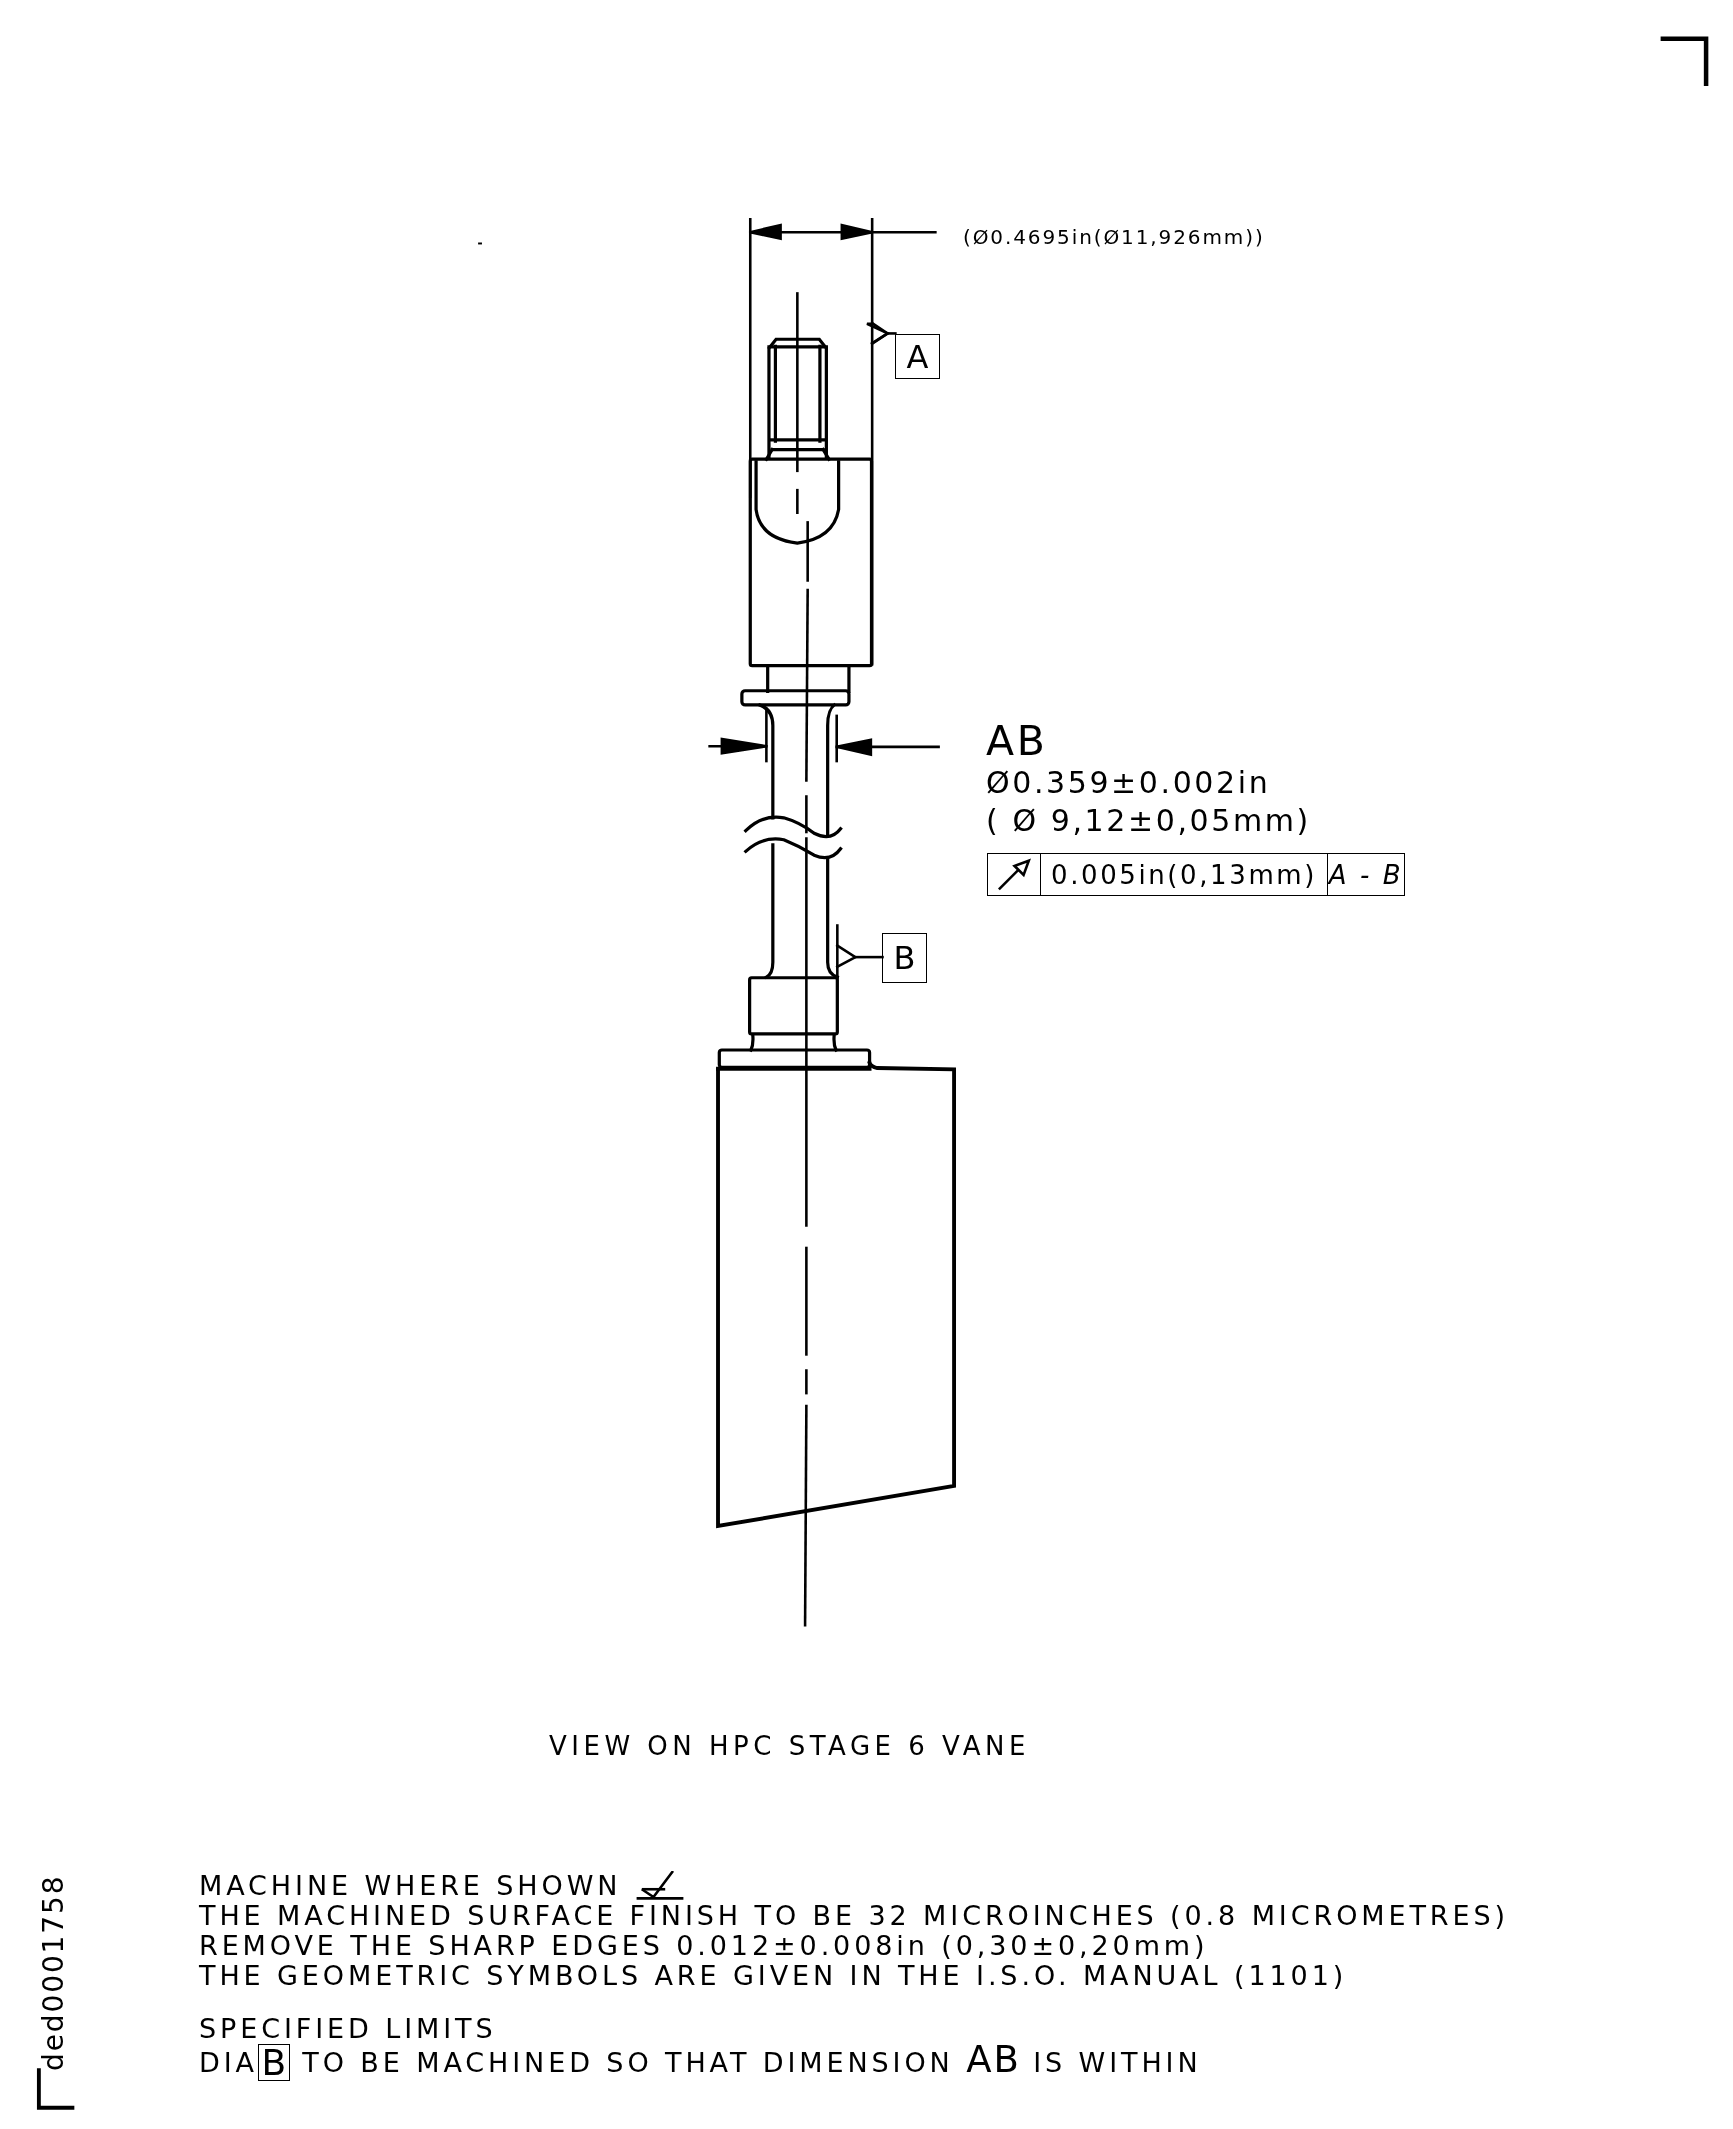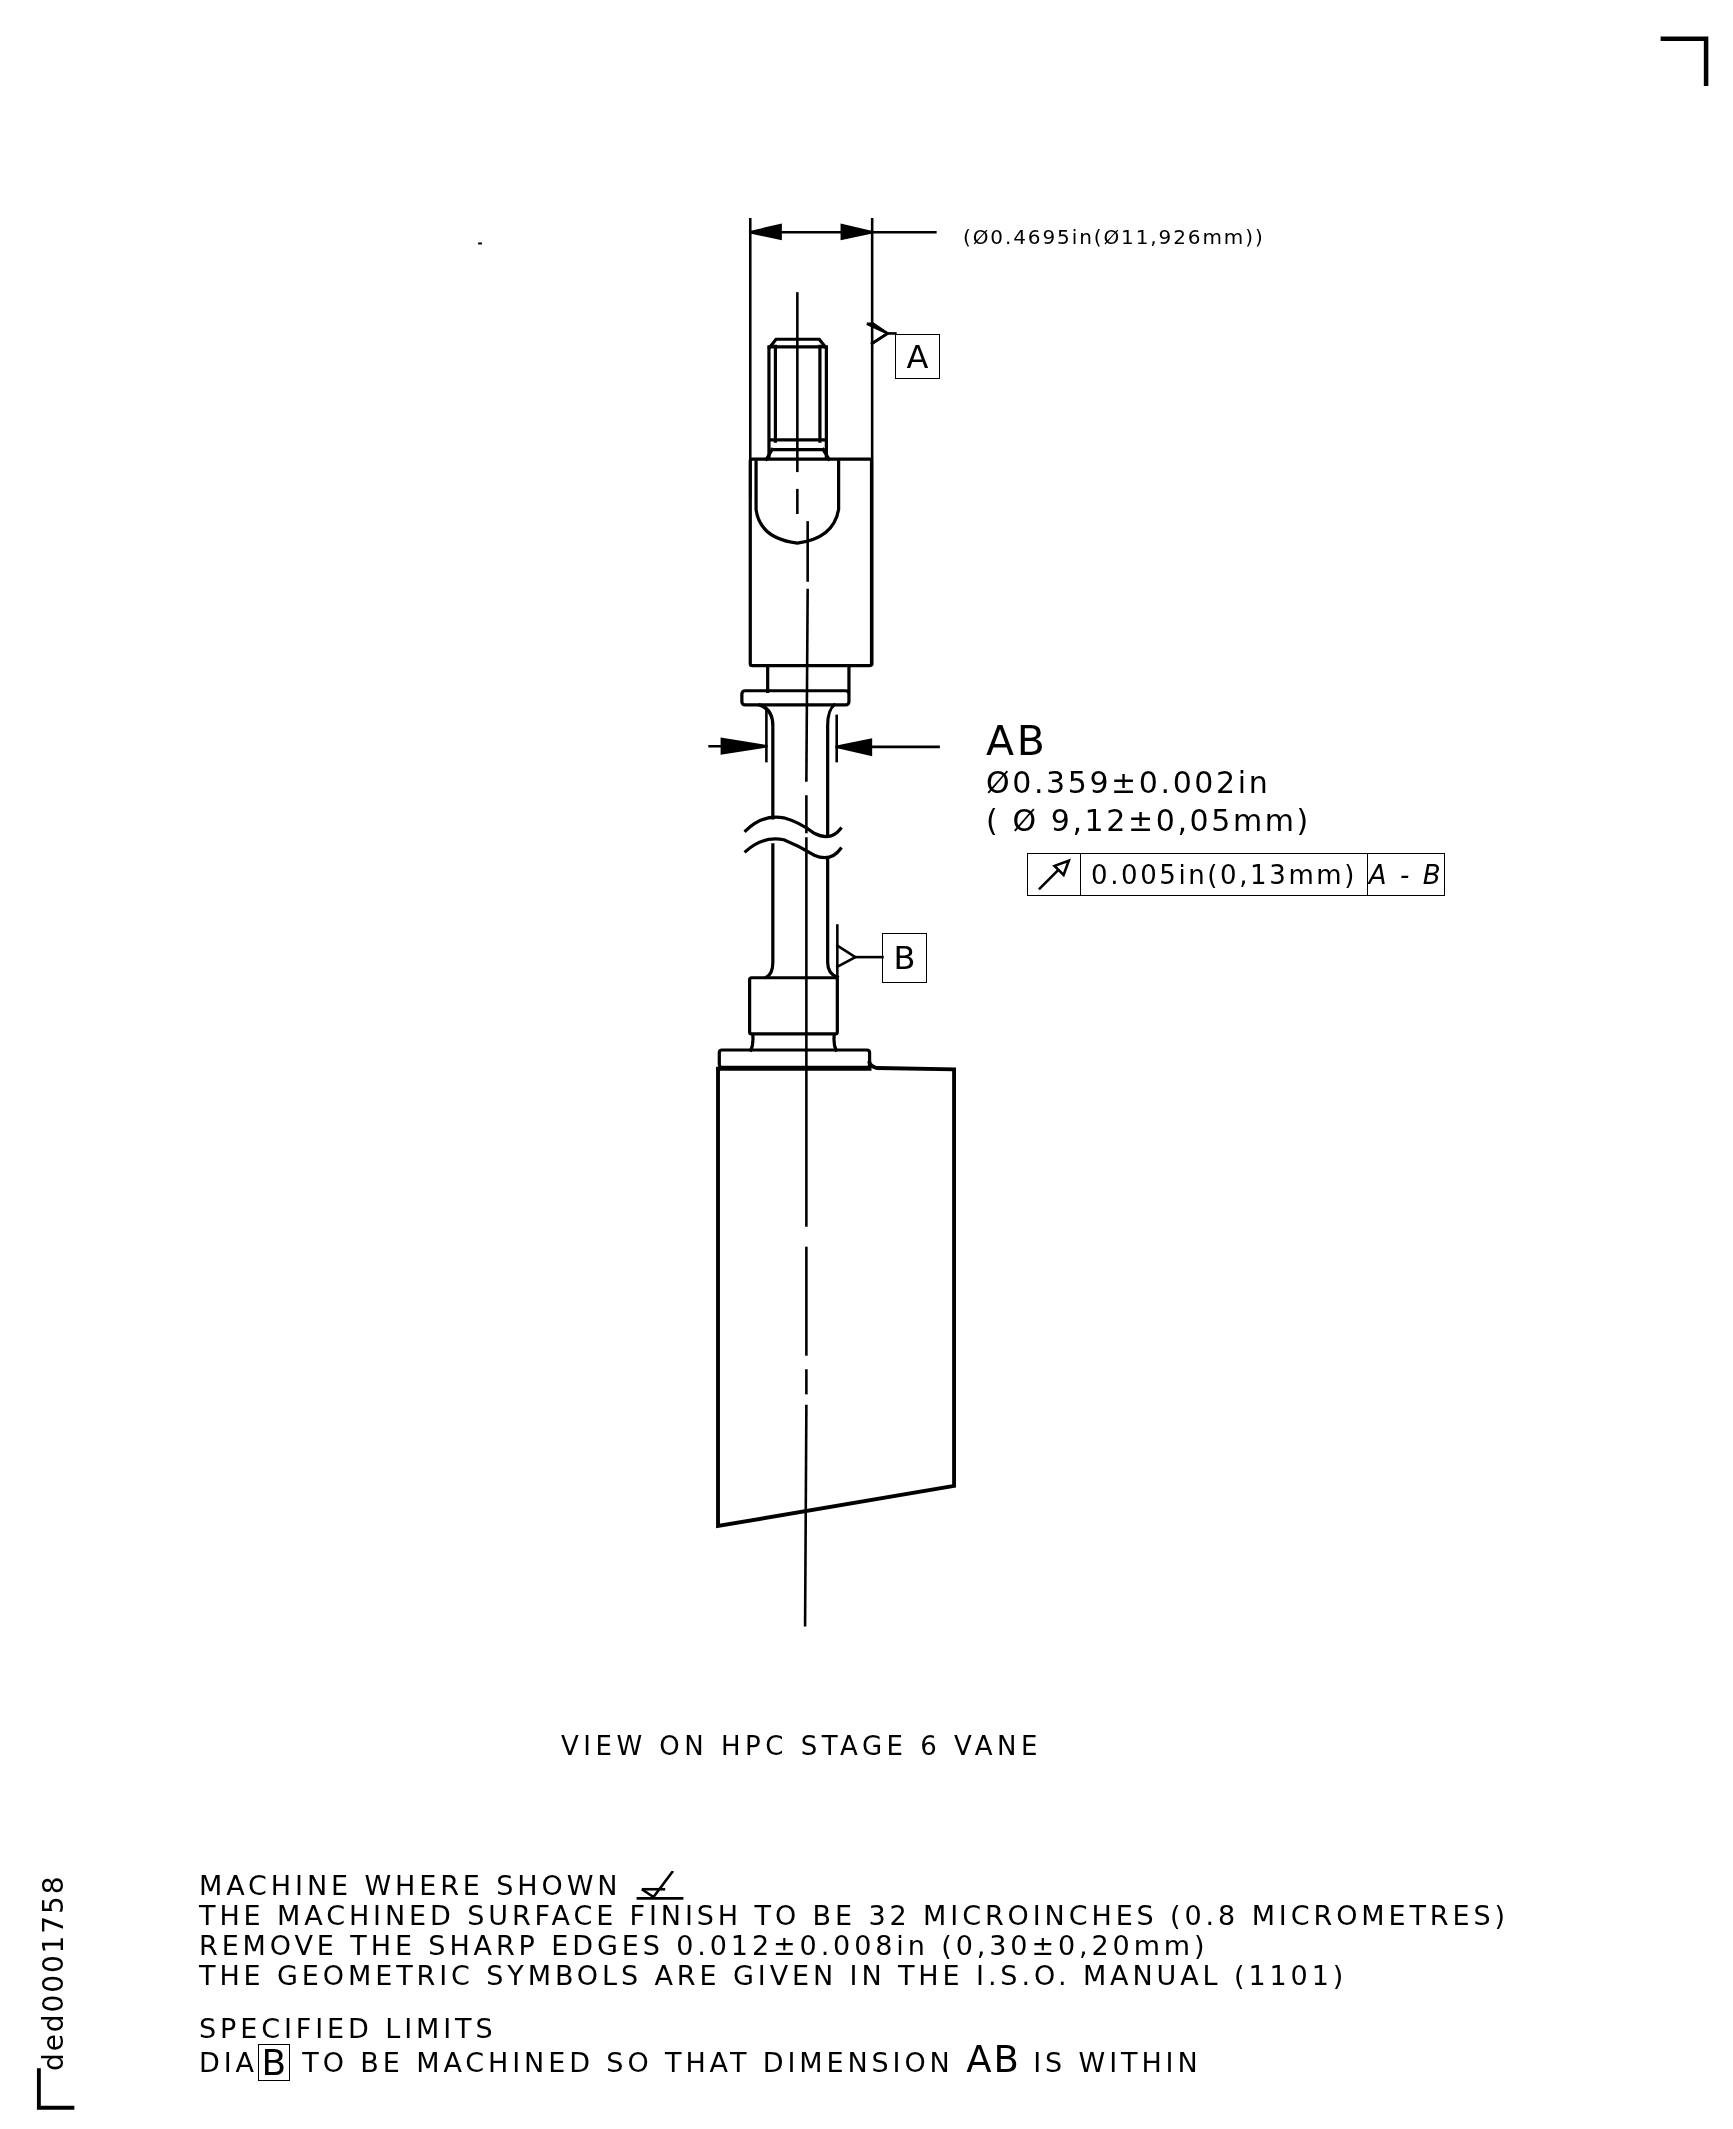--- a/index.html
+++ b/index.html
@@ -3,30 +3,30 @@
 <meta charset="utf-8">
 <style>
   html, body { margin:0; padding:0; background:#ffffff; }
   body { width:1734px; height:2129px; position:relative; overflow:hidden; font-family:"DejaVu Sans", sans-serif; color:#000; }
   svg.drawing { position:absolute; left:0; top:0; }
   .t { position:absolute; white-space:pre; color:#000; line-height:1; }
   .dim-main { left:943px; top:227px; font-size:20px; letter-spacing:1.9px;margin-left:20px; }
   .ab-label { left:986px; top:721px; font-size:41px; letter-spacing:2.6px; }
   .ab-in { left:986px; top:768px; font-size:30px; letter-spacing:2.6px; }
   .ab-mm { left:986px; top:806px; font-size:30px; letter-spacing:2.6px; }
-  .fcf { position:absolute; left:987px; top:853px; height:43px; display:flex; border:1.9px solid #000; box-sizing:border-box;margin-left:40px; }
+  .fcf { position:absolute; left:987px; top:853px; height:43px; display:flex; border:1.9px solid #000; box-sizing:border-box; }
   .fcf .cell { height:100%; display:flex; align-items:center; justify-content:center; box-sizing:border-box; font-size:26px; letter-spacing:2.6px; }
   .fcf .cell + .cell { border-left:1.9px solid #000; }
   .fcf .sym { width:52px; }
   .fcf .tol { width:287px; }
   .fcf .ref { width:77px;font-style:italic; }
   .datum { position:absolute; border:1.9px solid #000; box-sizing:border-box; display:flex; align-items:center; justify-content:center; font-size:32px; }
   .datum-a { left:895px; top:334px; width:45px; height:45px; }
   .datum-b { left:882px; top:933px; width:45px; height:50px; }
-  .view-title { left:561px; top:1733px; font-size:26px; letter-spacing:4.5px; }
+  .view-title { left:549px; top:1733px; font-size:26px; letter-spacing:4.5px; }
   .notes { position:absolute; left:199px; top:1871px; font-size:27px; letter-spacing:3.9px; line-height:30px; }
   .notes .line { display:block; white-space:pre; }
   .notes .gap { height:23px; }
   .inline-box { display:inline-block; border:1.9px solid #000; padding:0 2.6px; font-size:36px; line-height:35px; vertical-align:-2.6px; letter-spacing:0; }
   .inline-big { font-size:37px; letter-spacing:1.9px; }
   .finish-sym { display:inline-block; width:52px; height:30px; vertical-align:bottom; }
   .docid { position:absolute; left:37px; top:2071px; transform-origin:0 0; transform:rotate(-90deg); font-size:28px; letter-spacing:1.9px; white-space:pre; }
 </style>
 </head>
 <body>

